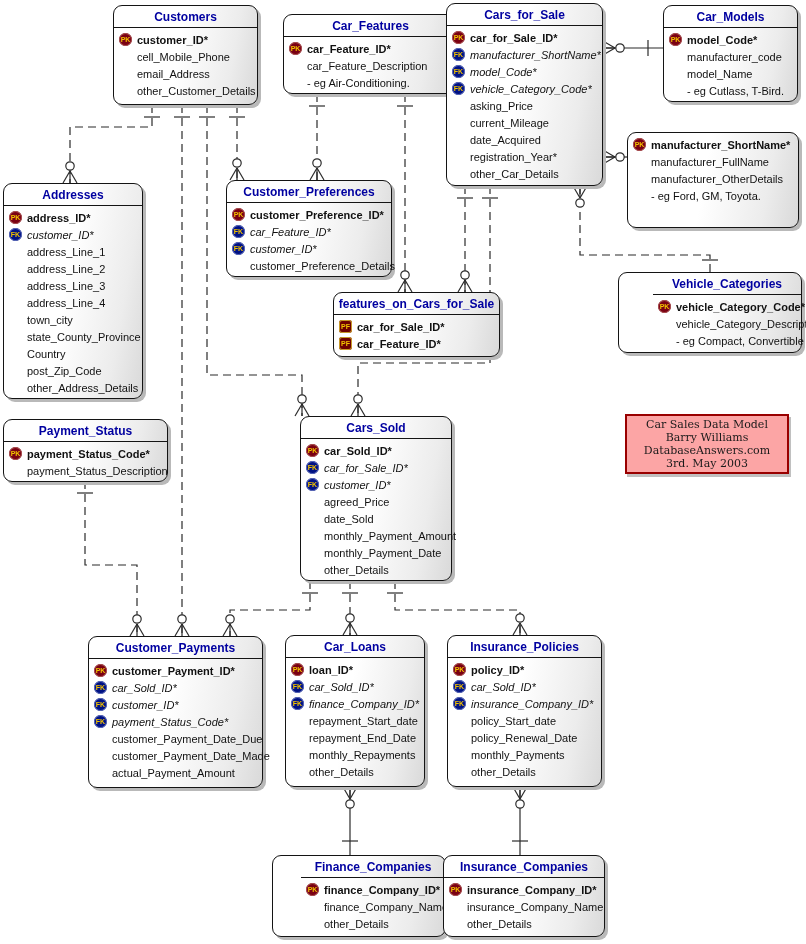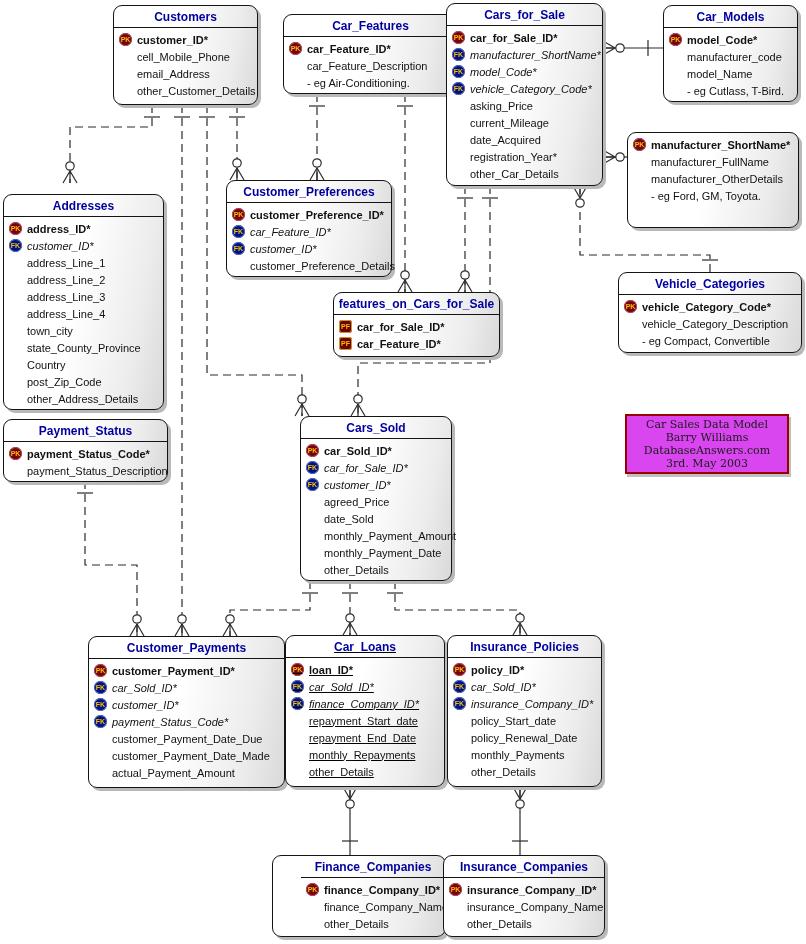--- a/index.html
+++ b/index.html
@@ -27,21 +27,21 @@
   }
   .b-pk{background:#7A0012;box-shadow:inset 0 0 0 1px #a95151;}
   .b-fk{background:#001284;box-shadow:inset 0 0 0 1px #5b6ab8;}
   .b-pf{background:#6E0000;border-radius:3px;box-shadow:inset 0 0 0 1px #c89a2a;}
   .b-none{background:transparent;box-shadow:none;}
   .ftext{font-size:11px;color:#111;}
   .f-bold{font-weight:bold;}
   .f-italic{font-style:italic;}
   .title-box{
     position:absolute;z-index:2;left:625px;top:414px;width:160px;height:56px;
-    border:2px solid #990000;background:#d946ef;box-shadow:2px 3px 0 #c0c0c0;
+    border:2px solid #990000;background:#fca5a5;box-shadow:2px 3px 0 #c0c0c0;
     display:flex;flex-direction:column;justify-content:center;text-align:center;
     font-family:"DejaVu Serif","Liberation Serif",serif;font-size:11px;color:#1a1a1a;line-height:13px;
   }
 </style>
 </head>
 <body>
 
 <div id="diagram-canvas">
   <svg id="rel-layer" width="806" height="944">
       <g>
@@ -300,21 +300,21 @@
         <div class="frow">
           <span class="badge b-none"></span>
           <span class="ftext">manufacturer_OtherDetails</span>
         </div>
         <div class="frow">
           <span class="badge b-none"></span>
           <span class="ftext">- eg Ford, GM, Toyota.</span>
         </div>
       </div>
     </div>
-    <div class="entity" style="left: 3px; top: 183px; width: 161px; min-height: 212px; margin-top: 11px;">
+    <div class="entity" style="left: 3px; top: 183px; width: 140px; min-height: 212px;">
       <div class="etitle">Addresses</div>
       <div class="ebody">
         <div class="frow">
           <span class="badge b-pk">PK</span>
           <span class="ftext f-bold">address_ID*</span>
         </div>
         <div class="frow">
           <span class="badge b-fk">FK</span>
           <span class="ftext f-italic">customer_ID*</span>
         </div>
@@ -383,21 +383,21 @@
         <div class="frow">
           <span class="badge b-pf">PF</span>
           <span class="ftext f-bold">car_for_Sale_ID*</span>
         </div>
         <div class="frow">
           <span class="badge b-pf">PF</span>
           <span class="ftext f-bold">car_Feature_ID*</span>
         </div>
       </div>
     </div>
-    <div class="entity" style="left: 618px; top: 272px; width: 184px; min-height: 81px;">
+    <div class="entity" style="left: 618px; top: 272px; width: 184px; min-height: 81px; padding-left: 34px;">
       <div class="etitle">Vehicle_Categories</div>
       <div class="ebody">
         <div class="frow">
           <span class="badge b-pk">PK</span>
           <span class="ftext f-bold">vehicle_Category_Code*</span>
         </div>
         <div class="frow">
           <span class="badge b-none"></span>
           <span class="ftext">vehicle_Category_Description</span>
         </div>
@@ -450,21 +450,21 @@
         <div class="frow">
           <span class="badge b-none"></span>
           <span class="ftext">monthly_Payment_Date</span>
         </div>
         <div class="frow">
           <span class="badge b-none"></span>
           <span class="ftext">other_Details</span>
         </div>
       </div>
     </div>
-    <div class="entity" style="left: 88px; top: 636px; width: 197px; min-height: 152px;">
+    <div class="entity" style="left: 88px; top: 636px; width: 175px; min-height: 152px;">
       <div class="etitle">Customer_Payments</div>
       <div class="ebody">
         <div class="frow">
           <span class="badge b-pk">PK</span>
           <span class="ftext f-bold">customer_Payment_ID*</span>
         </div>
         <div class="frow">
           <span class="badge b-fk">FK</span>
           <span class="ftext f-italic">car_Sold_ID*</span>
         </div>
@@ -483,21 +483,21 @@
         <div class="frow">
           <span class="badge b-none"></span>
           <span class="ftext">customer_Payment_Date_Made</span>
         </div>
         <div class="frow">
           <span class="badge b-none"></span>
           <span class="ftext">actual_Payment_Amount</span>
         </div>
       </div>
     </div>
-    <div class="entity" style="left: 285px; top: 635px; width: 160px; min-height: 152px; text-decoration: underline;">
+    <div class="entity" style="left: 285px; top: 635px; width: 140px; min-height: 152px;">
       <div class="etitle">Car_Loans</div>
       <div class="ebody">
         <div class="frow">
           <span class="badge b-pk">PK</span>
           <span class="ftext f-bold">loan_ID*</span>
         </div>
         <div class="frow">
           <span class="badge b-fk">FK</span>
           <span class="ftext f-italic">car_Sold_ID*</span>
         </div>

